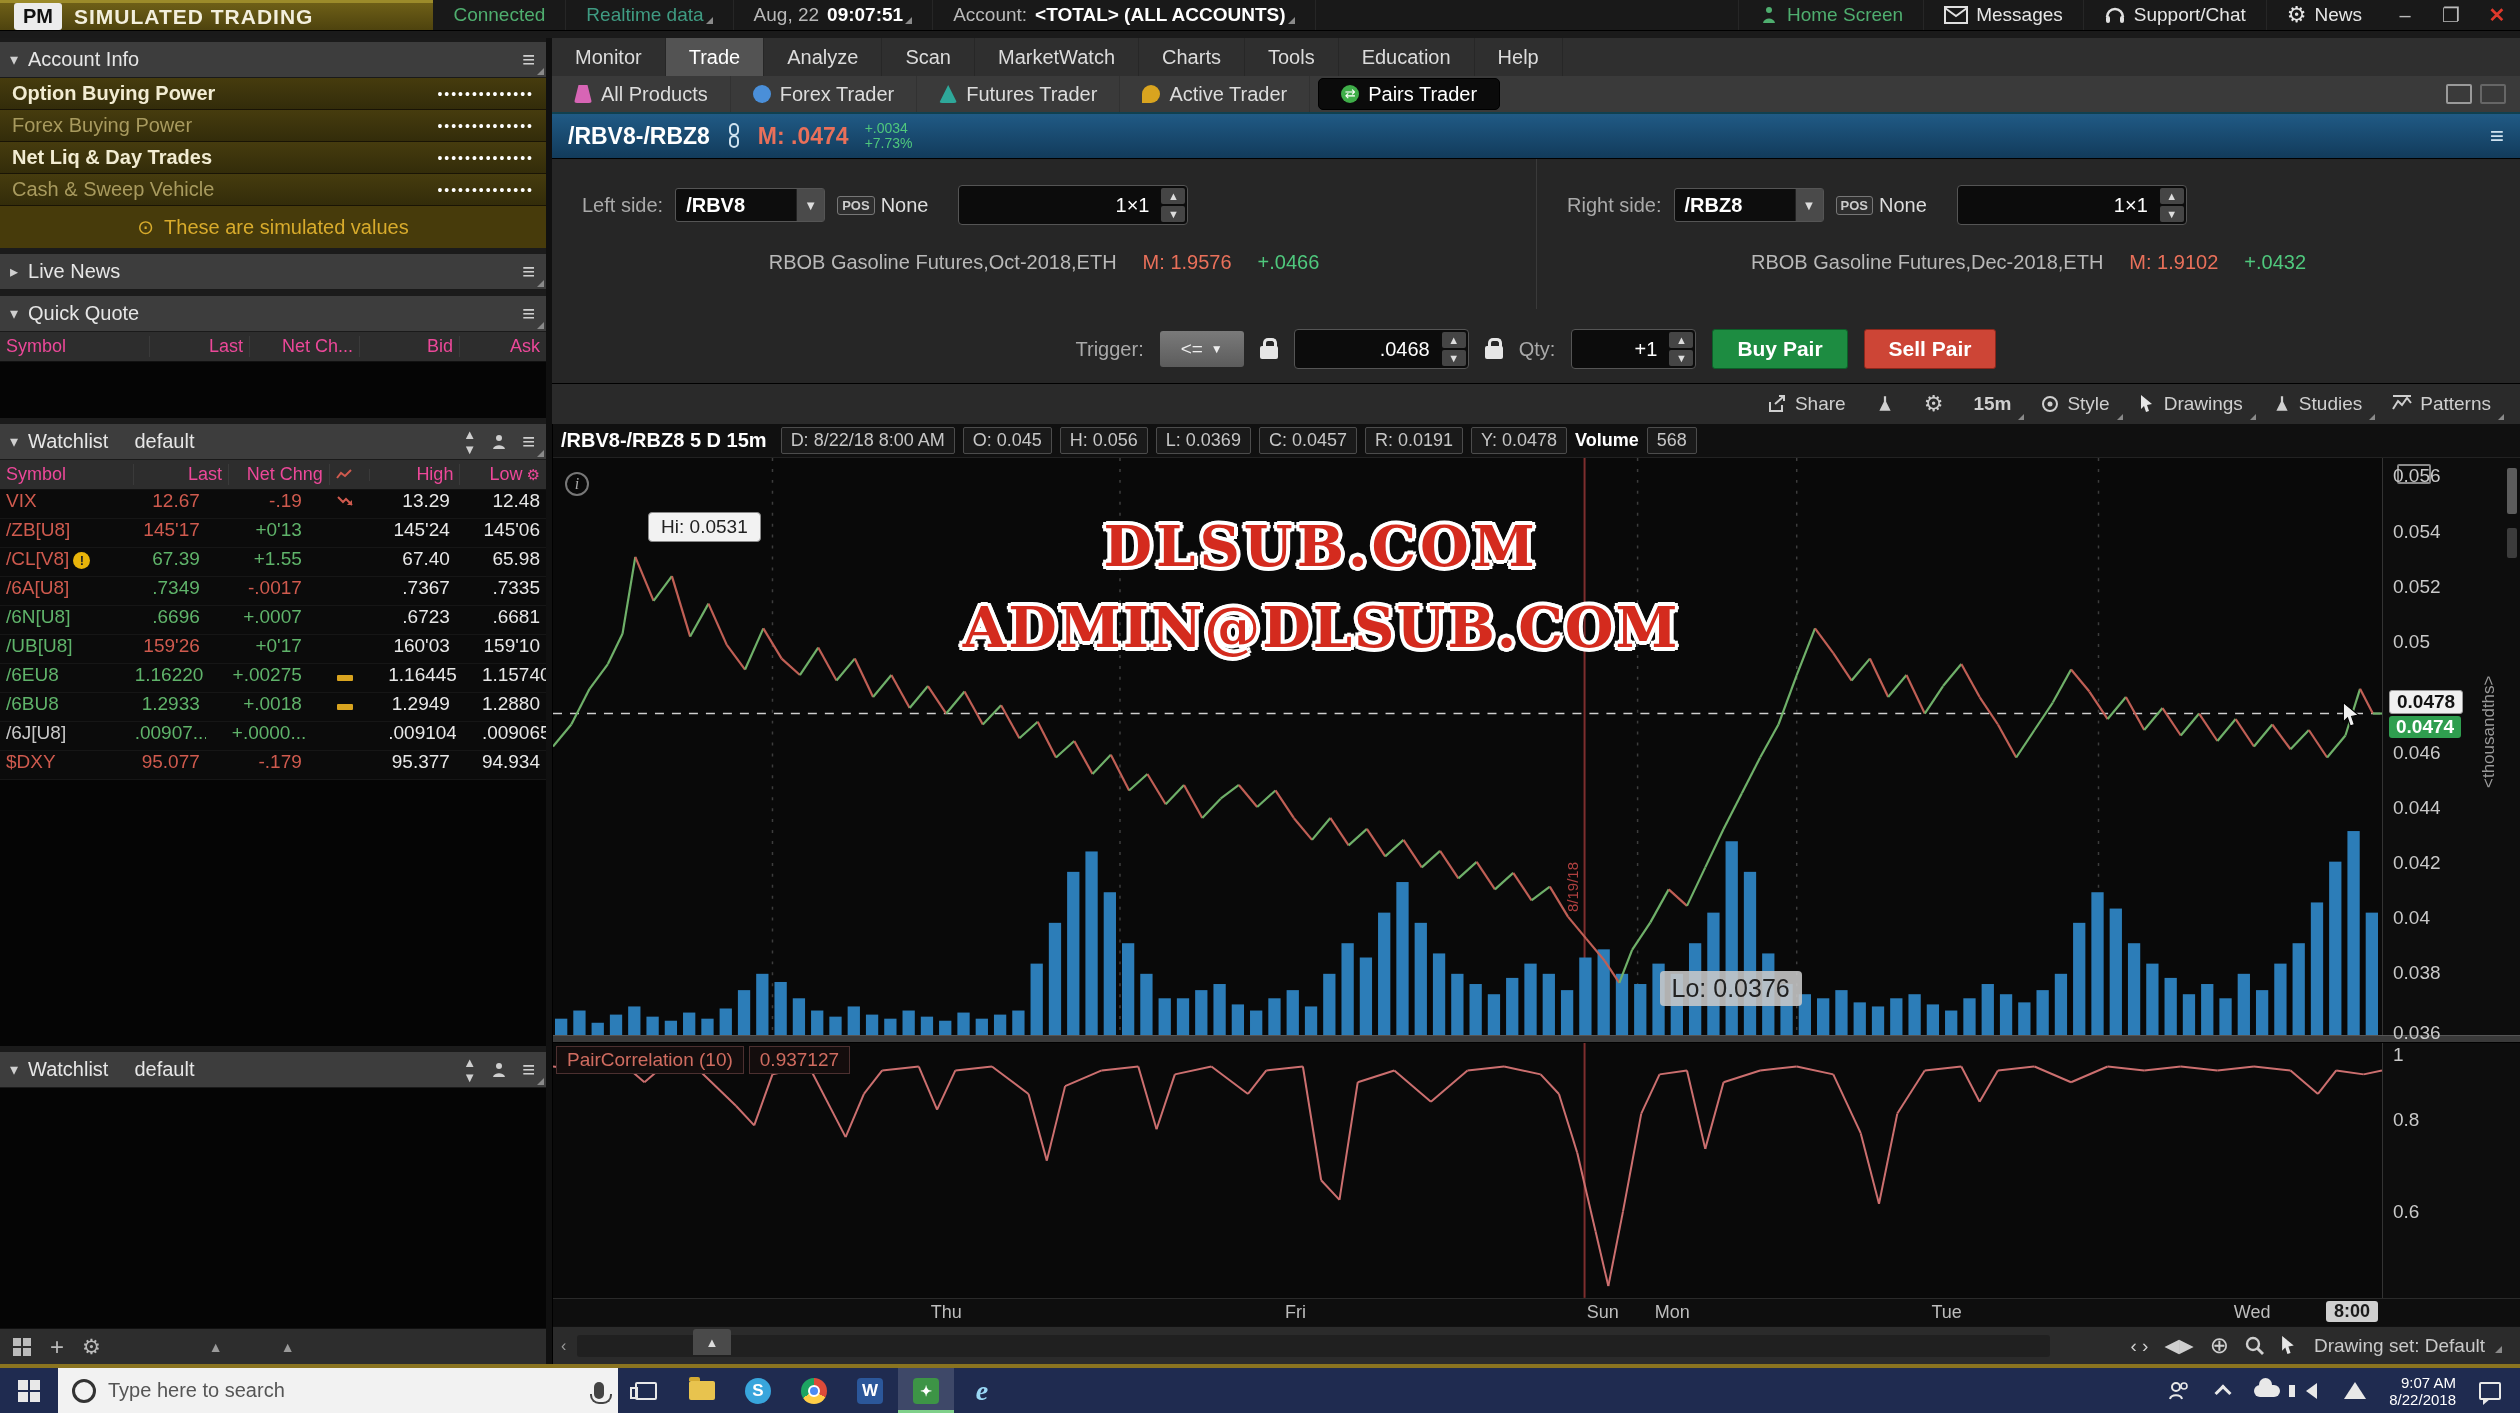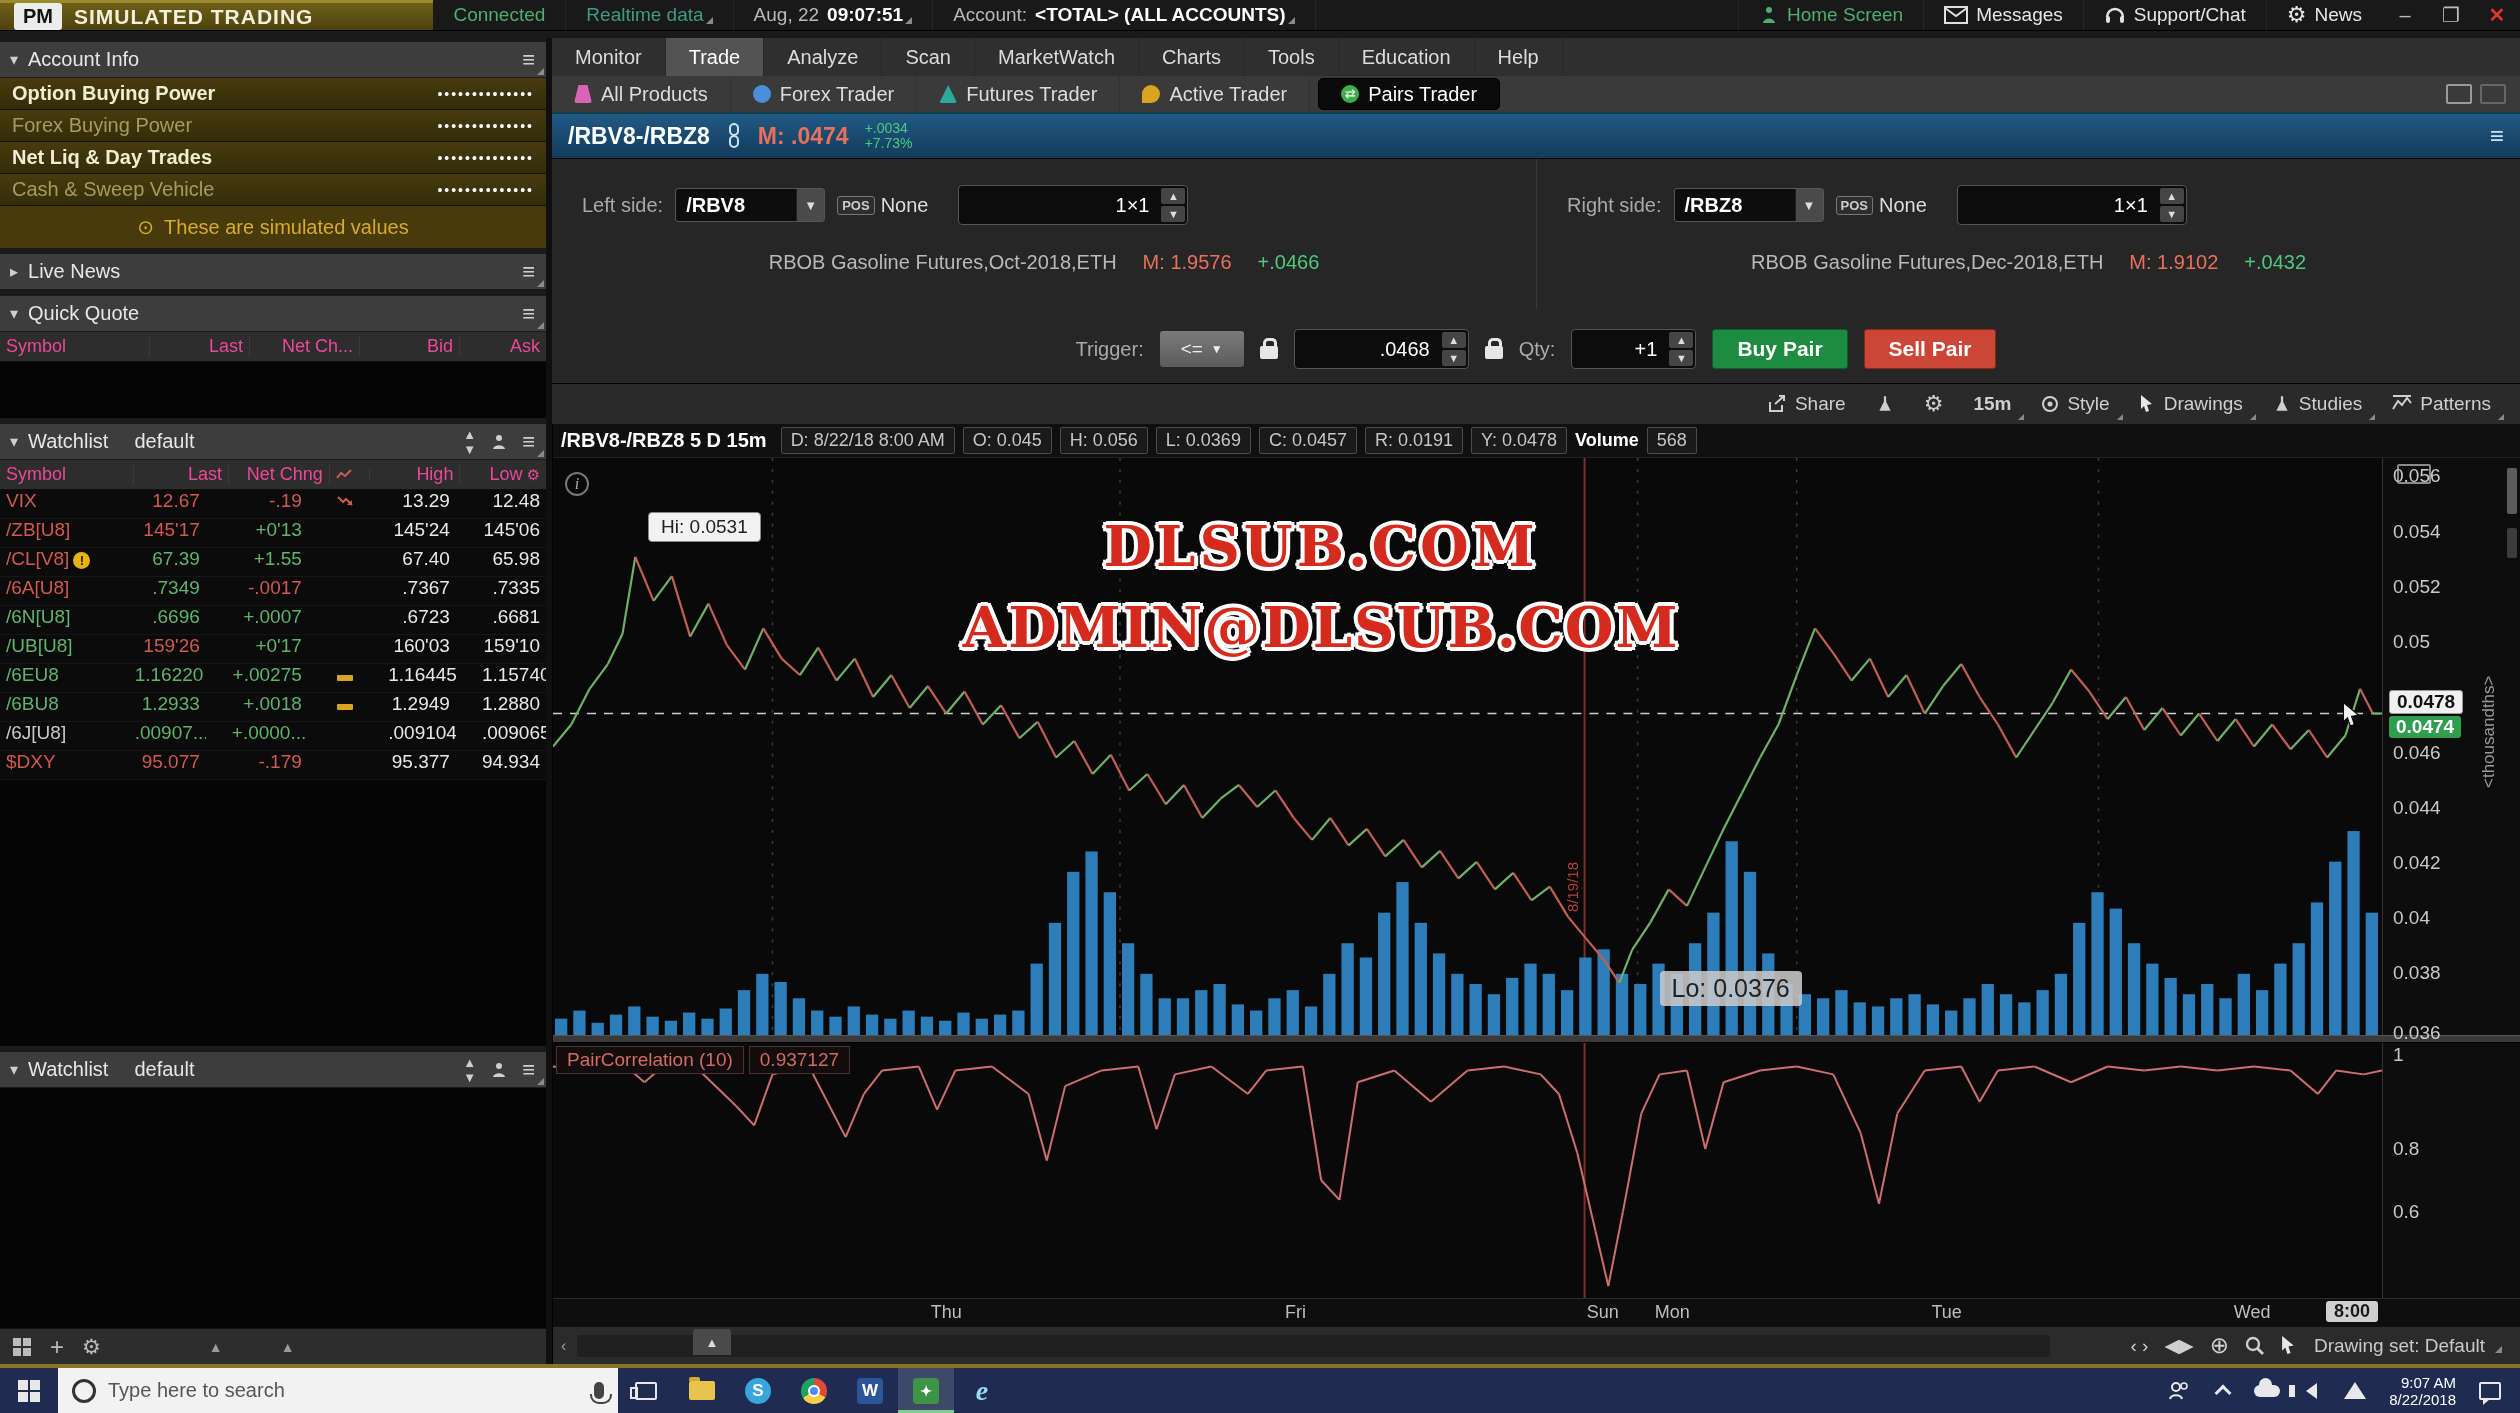--- a/index.html
+++ b/index.html
@@ -1029,21 +1029,21 @@
                 <line x1="1811.7" y1="31.38461538461541" x2="1830" y2="27.461538461538485" stroke="#cc6f6f" stroke-width="2"></line>
               </svg>
             <div class="study-labels">
               <div>PairCorrelation (10)</div>
               <div>0.937127</div>
             </div>
           </div>
           <div class="study-axis">
             <div id="corr-axis-ticks">
                 <span class="tick" style="top: 0.769231px;">1</span>
-                <span class="tick" style="top: 95px;">0.8</span>
+                <span class="tick" style="top: 66px;">0.8</span>
                 <span class="tick" style="top: 157.692px;">0.6</span>
               </div>
           </div>
         </div>
 
         <div class="xaxis">
           <div class="xaxis-inner" id="xaxis-inner">
               <span style="left: 21.5%;">Thu</span>
               <span style="left: 40.6%;">Fri</span>
               <span style="left: 57.4%;">Sun</span>

